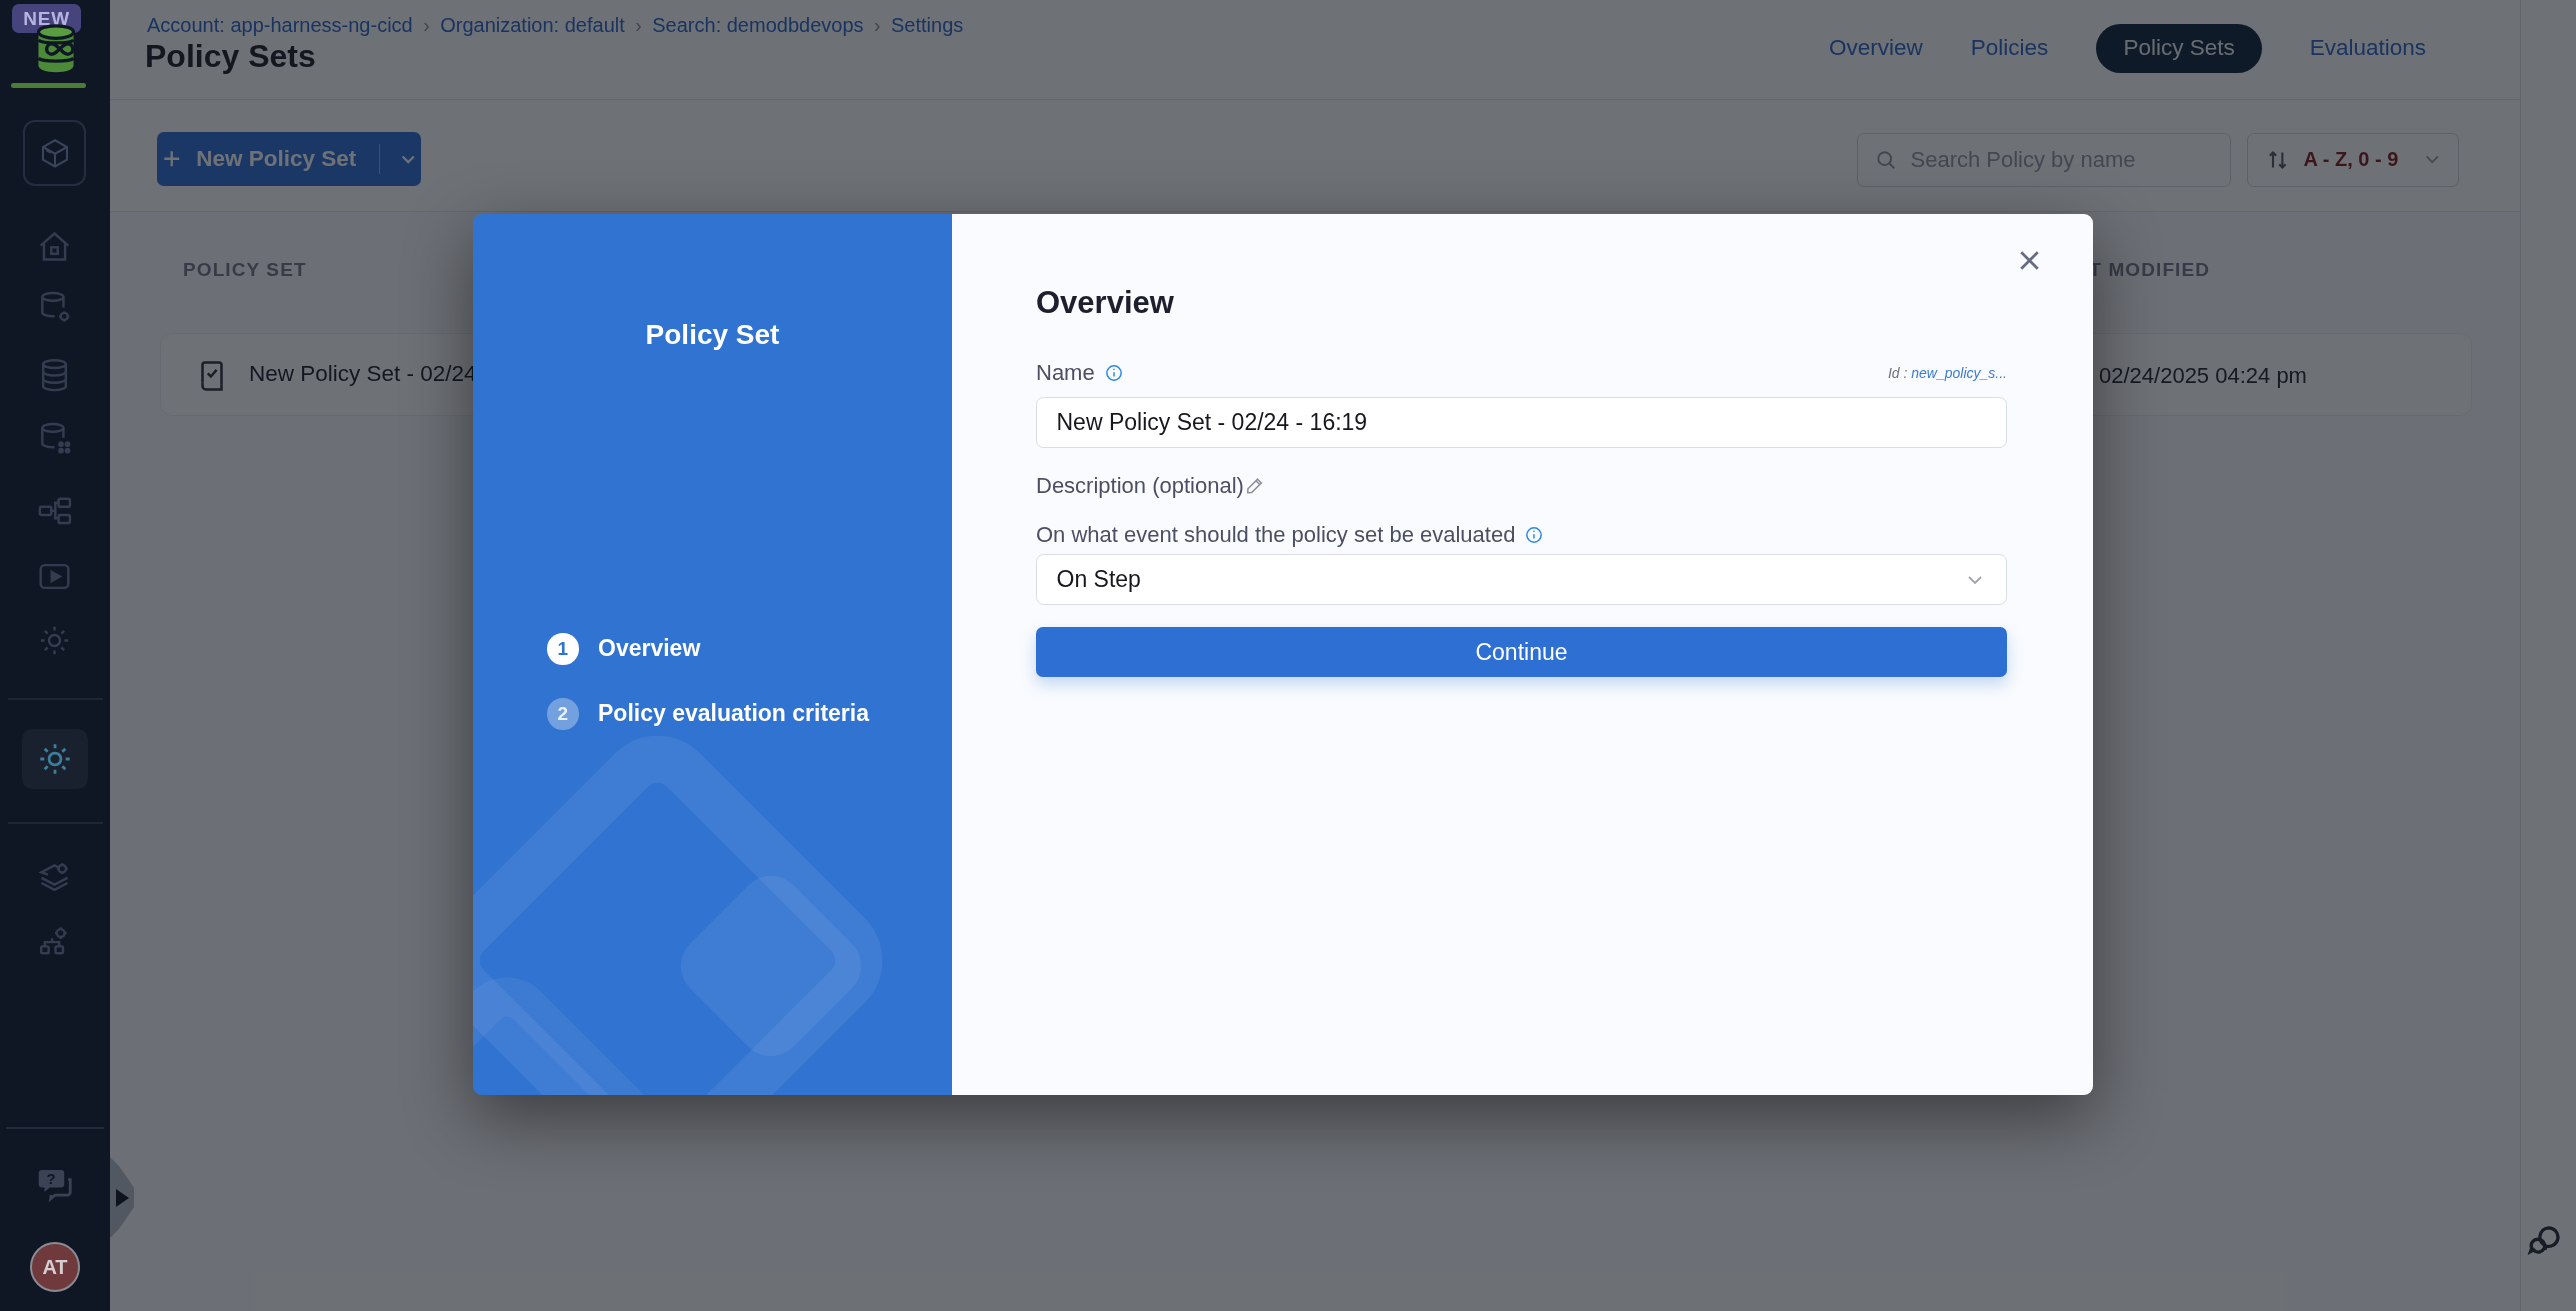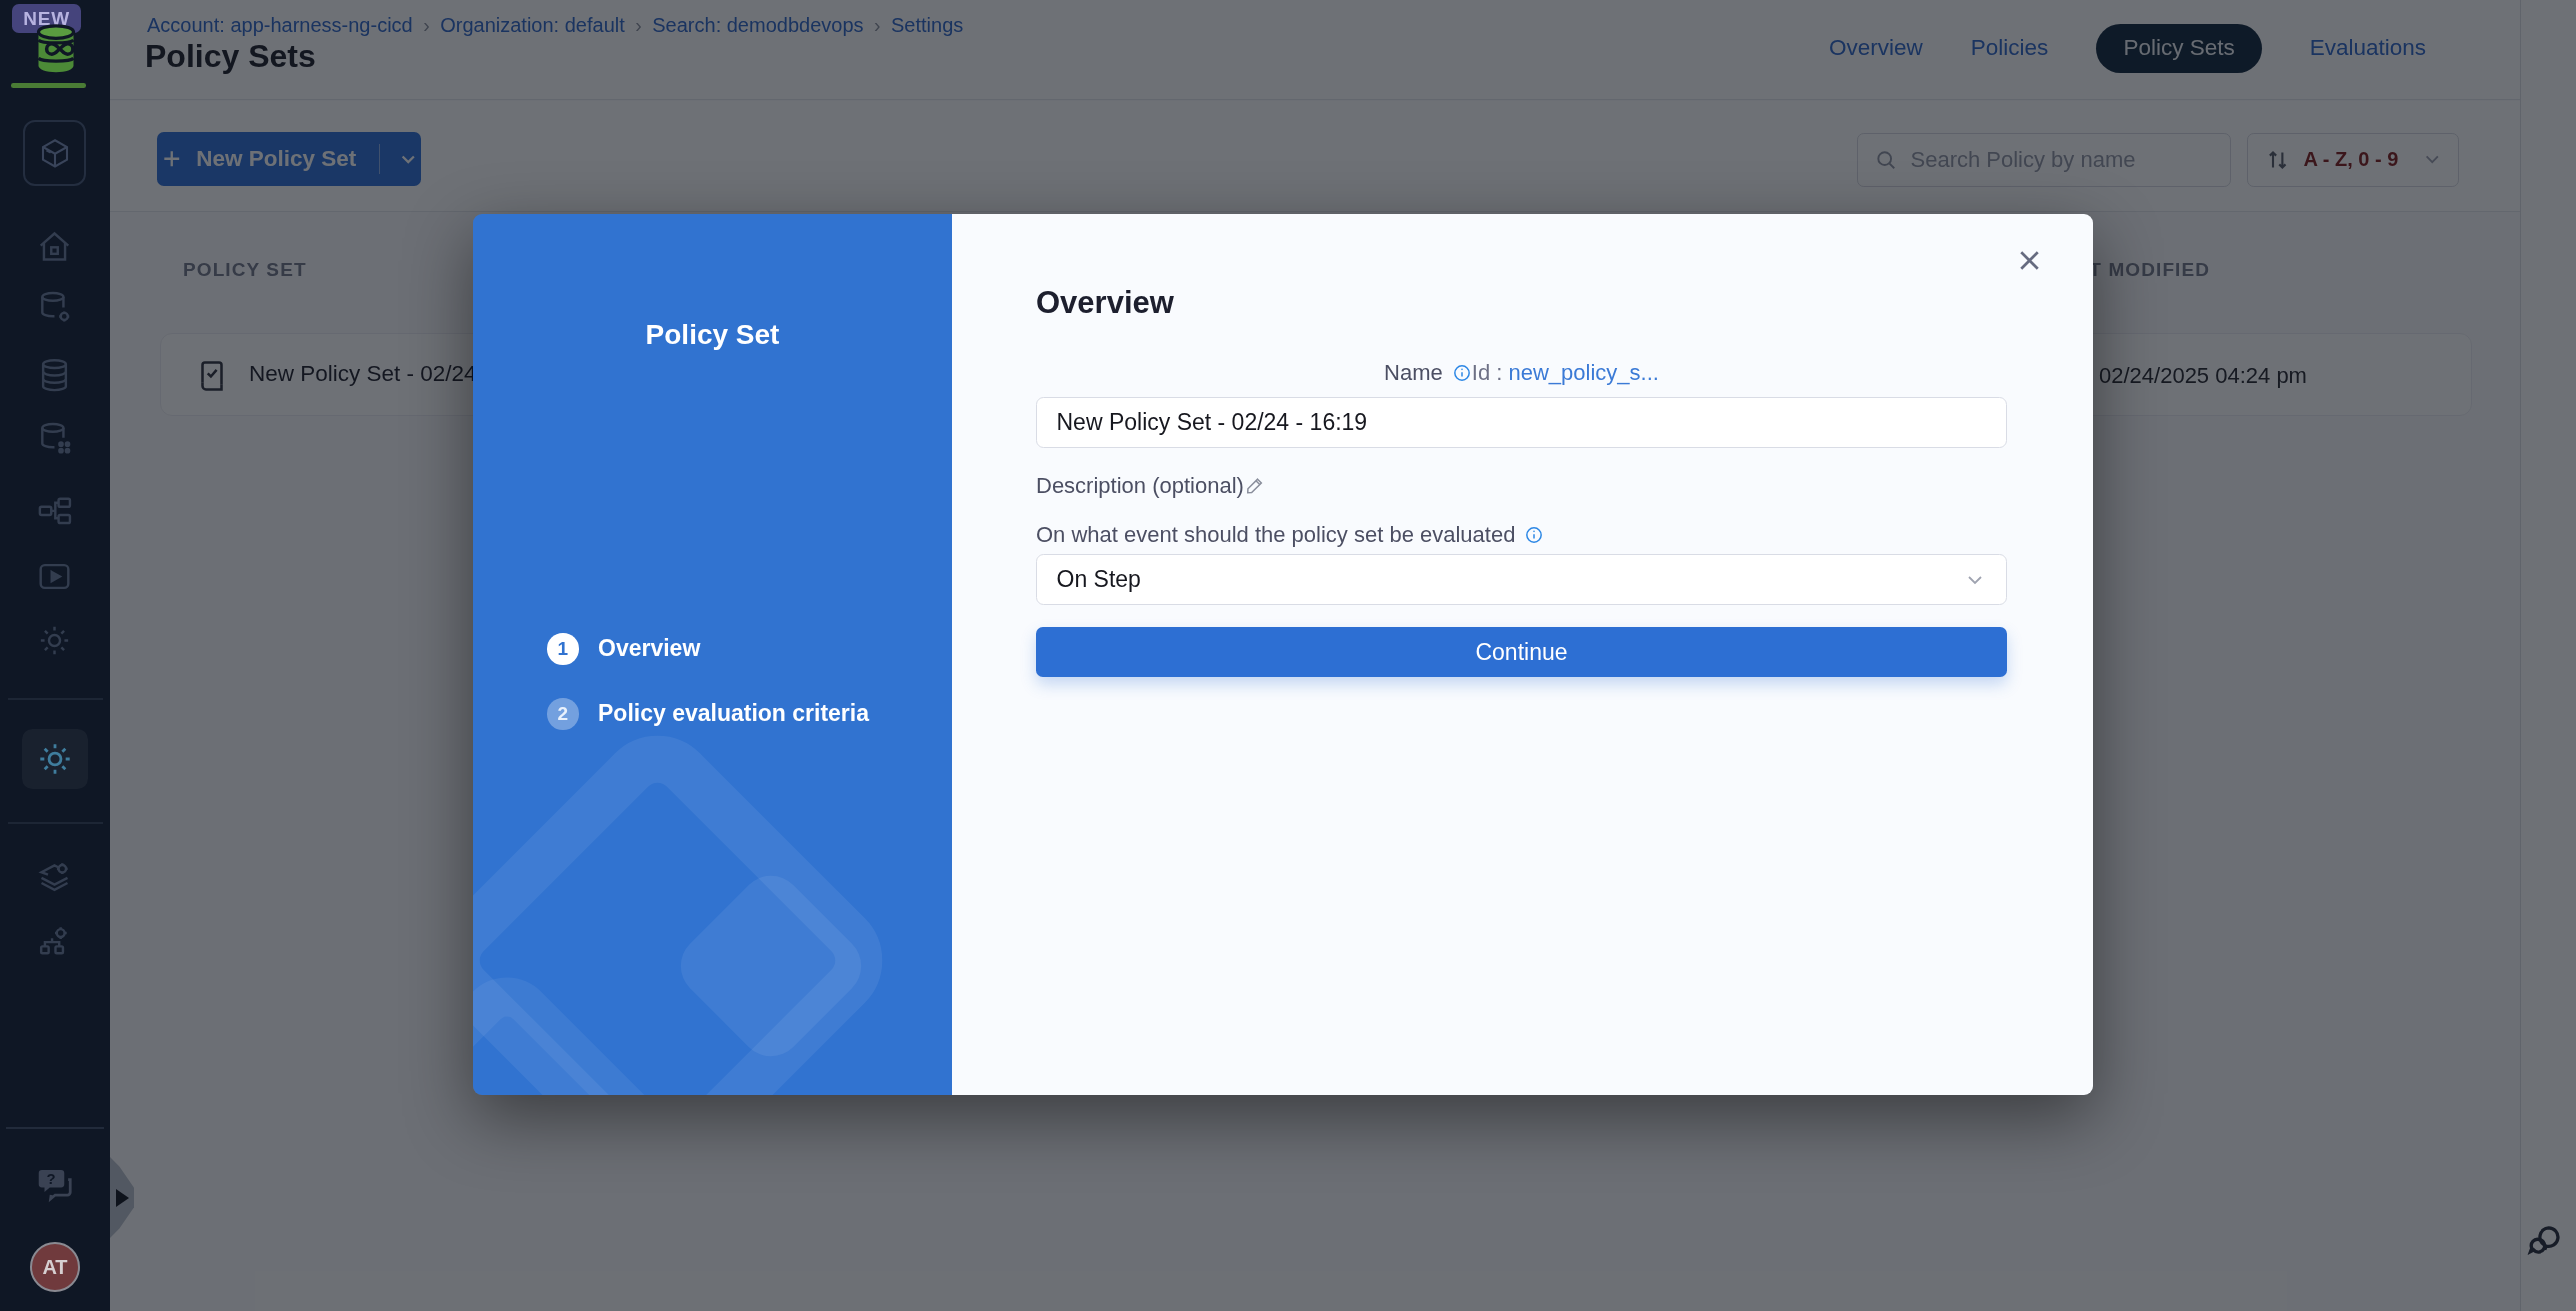--- a/index.html
+++ b/index.html
@@ -92,25 +92,25 @@
   .step .lbl { color:#ffffff; font-size:23px; font-weight:600; }
   .wm { position:absolute; border-radius:60px; transform:rotate(45deg); }
   .wm.ring1 { left:7.5px; top:570px; width:353px; height:353px; border:47px solid rgba(255,255,255,0.07); }
   .wm.fill1 { left:225px; top:679px; width:146px; height:146px; background:rgba(255,255,255,0.07); border-radius:31.5px; }
   .wm.ring2 { left:-90px; top:795px; width:248px; height:248px; border:39px solid rgba(255,255,255,0.06); border-radius:48px; }
 
   .form { position:relative; flex:1; background:#f9fbfe; padding:71px 86px 0 84px; }
   .close-x { position:absolute; top:30px; right:47px; width:33px; height:33px; color:#666b80; cursor:pointer; }
   .close-x svg { width:100%; height:100%; }
   .form h2 { font-size:31px; font-weight:600; color:#1d1f2e; }
-  .name-row { margin-top:39px; display:flex; align-items:center; justify-content:center; }
+  .name-row { margin-top:39px; display:flex; align-items:center; justify-content:space-between; }
   .f-label { font-size:22px; color:#4c4f63; display:flex; align-items:center; gap:9px; }
   .info-ic { width:20px; height:20px; color:#2c87e5; display:inline-block; }
   .info-ic svg { width:100%; height:100%; }
-  .id-wrap { font-size:22px; }
+  .id-wrap { font-size:14px;font-style:italic; }
   .id-prefix { color:#6d7085; }
   .id-link { color:#3b7ad6; cursor:pointer; }
   .text-input { margin-top:10.5px; width:100%; height:51px; border:1.5px solid #d9dce5; border-radius:7.5px;
     background:#fff; font-size:23px; color:#17181f; padding:0 19.5px; outline:none; font-family:inherit; }
   .desc-row { margin-top:25px; display:flex; align-items:center; }
   .pencil { width:22.5px; height:22.5px; color:#8a8e9c; cursor:pointer; }
   .pencil svg { width:100%; height:100%; }
   .sel-label { margin-top:23px; }
   .select { margin-top:6.8px; width:100%; height:51px; border:1.5px solid #d9dce5; border-radius:7.5px; background:#fff;
     display:flex; align-items:center; justify-content:space-between; padding:0 19.5px; cursor:pointer; }

